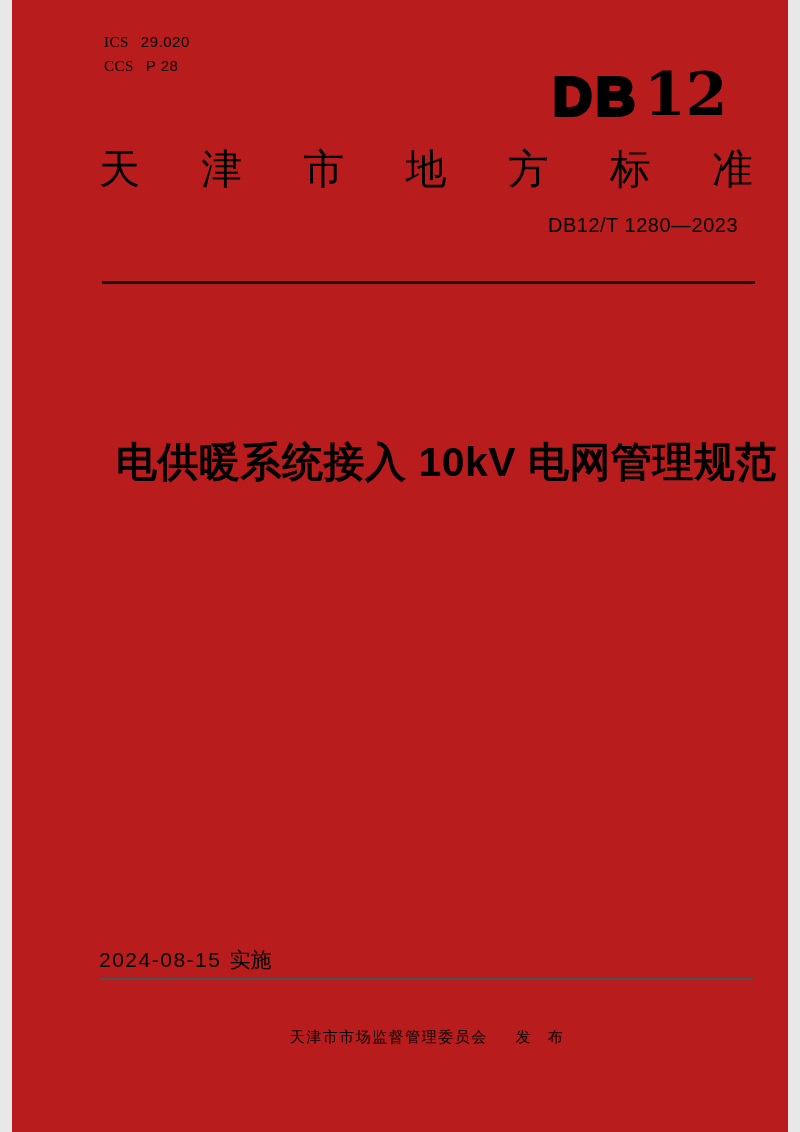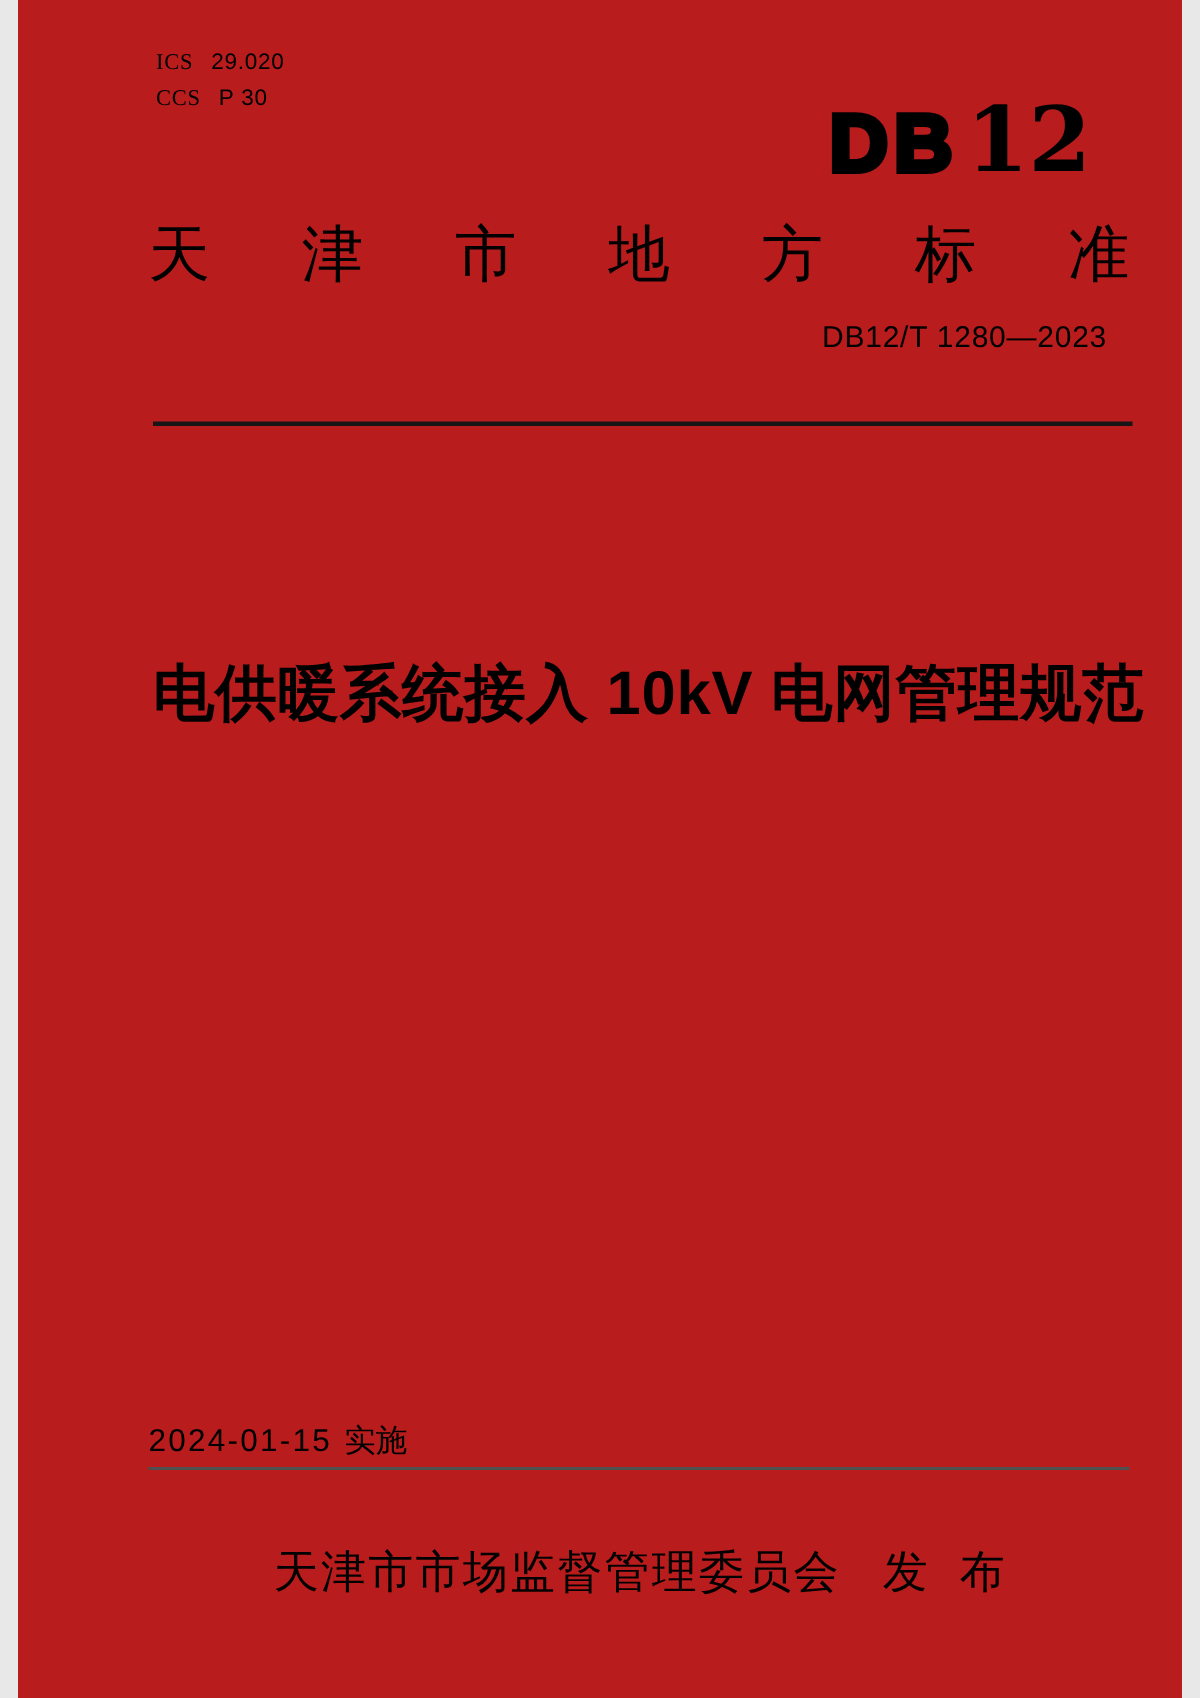--- a/index.html
+++ b/index.html
@@ -35,21 +35,21 @@
     font-size:41px;line-height:1.1;font-weight:400;
   }
 
   
   .doc-number{position:absolute;right:17px;top:214px;font-size:20px;letter-spacing:.5px;}
 
   .rule-top{position:absolute;left:3px;right:0;top:281px;height:2.5px;background:#161616;}
 
   
   .doc-title{
-    position:absolute;left:3px;right:0;top:435px;text-align:center;
+    position:absolute;left:17px;right:0;top:435px;text-align:center;
     font-size:41px;font-weight:700;letter-spacing:.5px;white-space:nowrap;
   }
   .doc-subtitle{
     position:absolute;left:-10px;right:-10px;top:506px;text-align:center;
     font-family:"Liberation Serif",serif;font-size:21.5px;white-space:nowrap;
   }
 
   
   .dates-row{
     position:absolute;left:0;right:2px;top:946px;
@@ -57,36 +57,36 @@
   }
   .date-num{letter-spacing:1.5px;}
   .date-label{margin-left:8px;}
 
   .rule-bottom{position:absolute;left:0;right:2px;top:978px;height:2px;background:#4f4f4f;}
 
   
   .publisher-row{
     position:absolute;left:0;right:0;top:1028px;
     display:flex;justify-content:center;align-items:baseline;gap:28px;
-    font-size:30px;letter-spacing:1.5px;
+    font-size:15px;letter-spacing:1.5px;
   }
   .publisher-action{word-spacing:10px;}
 </style>
 </head>
 <body>
 
 <div class="page">
   <div class="content">
 
     <div class="ics-block">
       <div class="ics-line">
         <span class="code-label">ICS</span><span class="code-value">29.020</span>
       </div>
       <div class="ics-line">
-        <span class="code-label">CCS</span><span class="code-value">P 30</span>
+        <span class="code-label">CCS</span><span class="code-value">P 28</span>
       </div>
     </div>
 
     <div class="logo">
       <span class="logo-db">DB</span>
       <span class="logo-num">12</span>
     </div>
 
     <div class="std-name">
         <span>天</span>
@@ -100,21 +100,21 @@
 
     <div class="doc-number">DB12/T 1280—2023</div>
 
     <div class="rule-top"></div>
 
     <div class="doc-title">电供暖系统接入 10kV 电网管理规范</div>
 
 
     <div class="dates-row">
       <div class="date-implemented">
-        <span class="date-num">2024-01-15</span><span class="date-label">实施</span>
+        <span class="date-num">2024-08-15</span><span class="date-label">实施</span>
       </div>
     </div>
 
     <div class="rule-bottom"></div>
 
     <div class="publisher-row">
       <span class="publisher-name">天津市市场监督管理委员会</span>
       <span class="publisher-action">发 布</span>
     </div>
 

